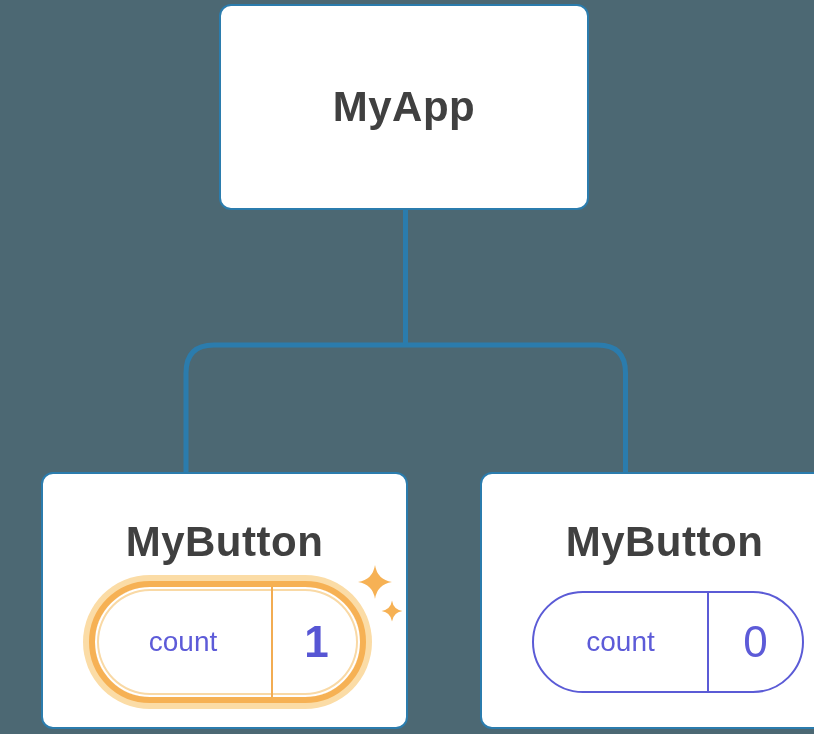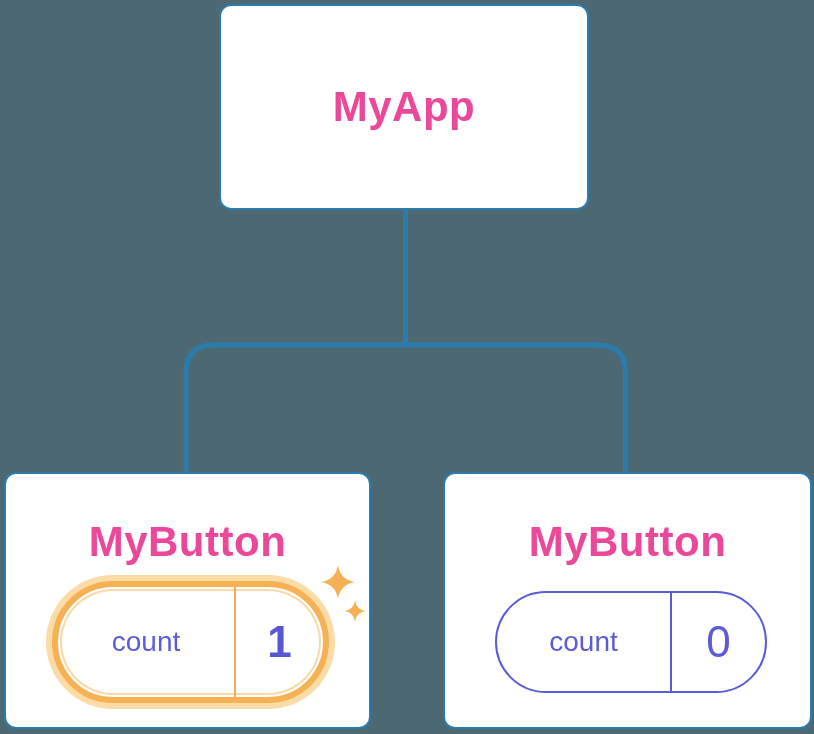--- a/index.html
+++ b/index.html
@@ -27,30 +27,31 @@
     box-sizing: border-box;
   }
   .node-app {
     left: 219px; top: 4px;
     width: 370px; height: 206px;
     display: flex;
     align-items: center;
     justify-content: center;
   }
   .node-title {
-    color: #ec4899;
+    color: #404040;
     font-size: 42px;
     font-weight: 600;
     letter-spacing: 0.5px;
     text-align: center;
     white-space: nowrap;
   }
   .node-button {
     top: 472px;
     height: 257px;
+    margin-left: 37px;
   }
   .node-button-left  { left: 4px;   width: 367px; }
   .node-button-right { left: 443px; width: 369px; }
   .node-button .node-title {
     position: absolute;
     left: 0; right: 0;
     top: 44px;
   }
   .state-pill {
     position: absolute;

